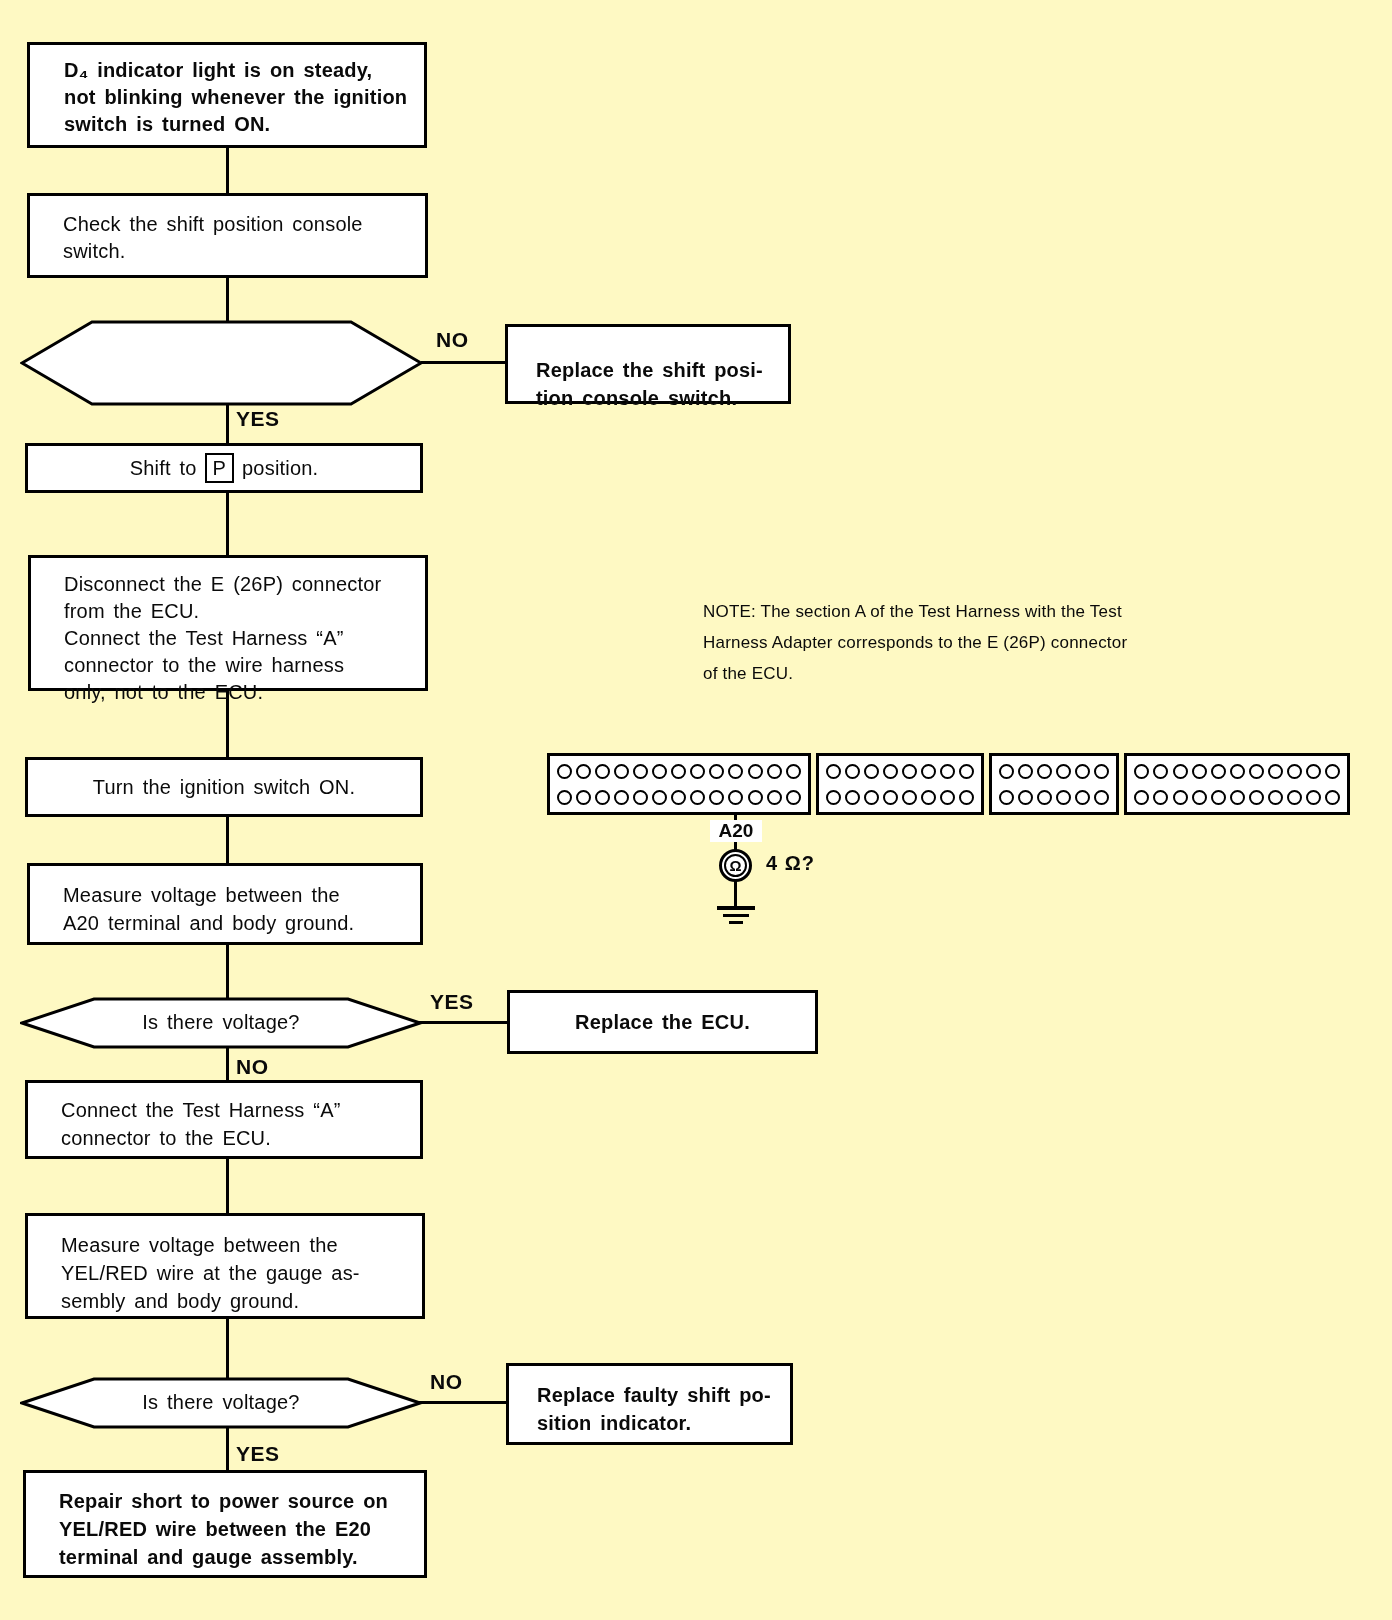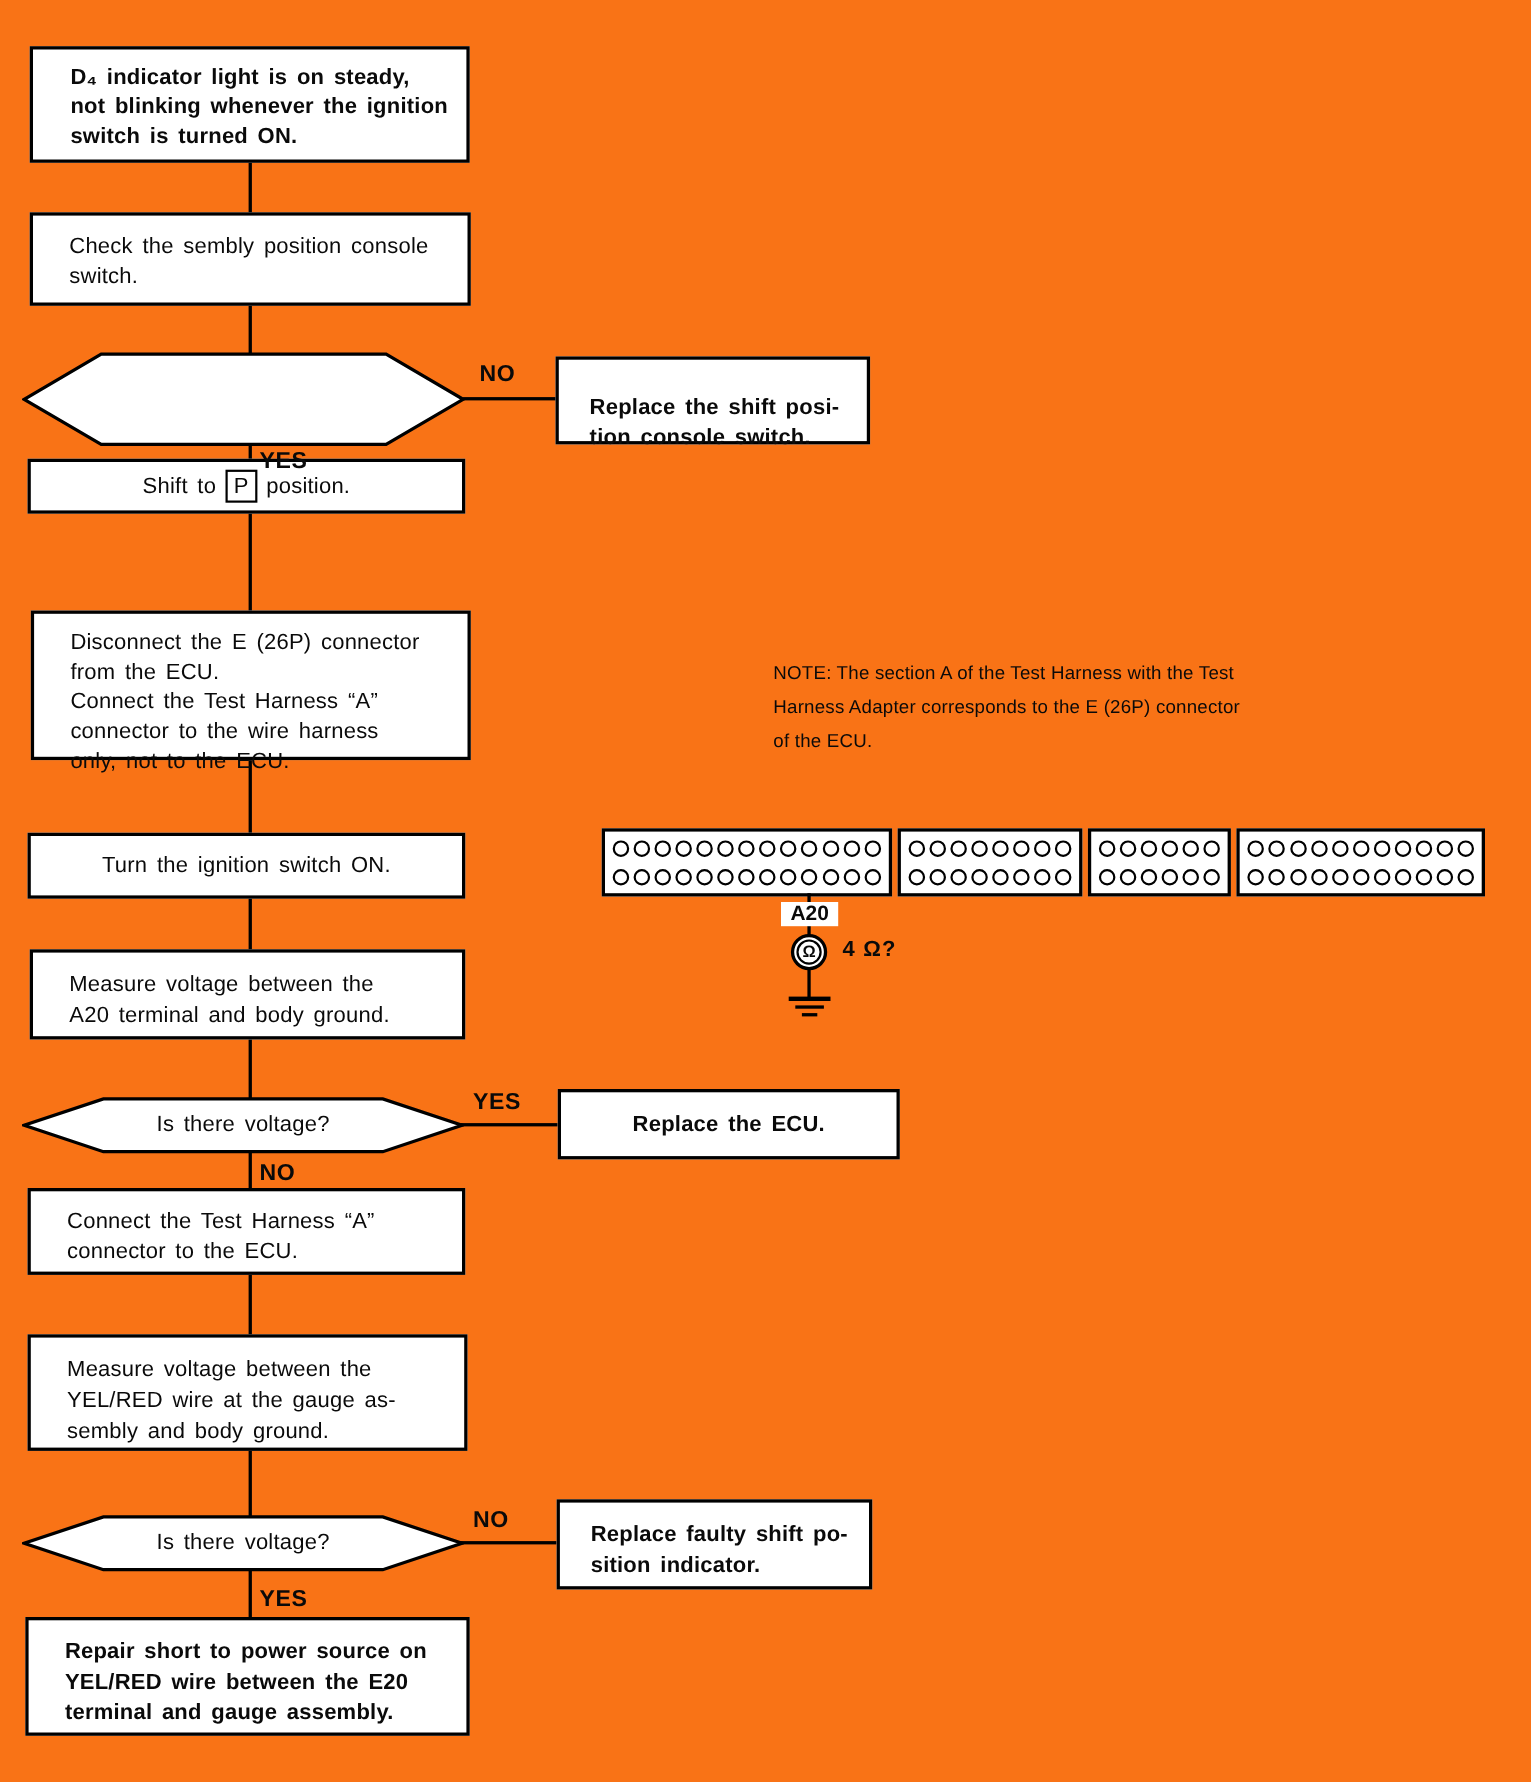--- a/index.html
+++ b/index.html
@@ -1,16 +1,16 @@
 <!DOCTYPE html>
 <html><head>
 <meta charset="utf-8">
 <style>
   html,body{margin:0;padding:0;background:#fff;}
-  #page{position:relative;width:1392px;height:1620px;background:#f97316;overflow:hidden;
+  #page{position:relative;width:1392px;height:1620px;background:#fef9c3;overflow:hidden;
         font-family:"Liberation Sans","DejaVu Sans",sans-serif;color:#0a0a0a;}
   .box{position:absolute;background:#fff;border:3px solid #000;box-sizing:border-box;z-index:2;}
   .txt{white-space:pre-line;font-size:20px;line-height:27px;letter-spacing:.2px;word-spacing:3px;}
   .bold{font-weight:700;}
   .hex{position:absolute;z-index:2;}
   .hex svg{position:absolute;left:0;top:0;}
   .hex .txt{position:absolute;}
   .flow-label{position:absolute;font-weight:700;font-size:21px;z-index:3;letter-spacing:.5px;}
   .vline,.hline{position:absolute;background:#000;z-index:1;}
   .note{position:absolute;font-size:17px;line-height:31px;white-space:pre-line;letter-spacing:.2px;z-index:2;}
@@ -44,39 +44,39 @@
   <div class="hline" style="left:419px;top:1021px;width:88px;height:3px;"></div>
   <div class="hline" style="left:418px;top:1401px;width:88px;height:3px;"></div>
 
   <div class="box" style="left:27px;top:42px;width:400px;height:106px;padding:12px 16px 0 34px;">
     <div class="txt bold">D₄ indicator light is on steady,
 not blinking whenever the ignition
 switch is turned ON.</div>
   </div>
 
   <div class="box" style="left:27px;top:193px;width:401px;height:85px;padding:15px 10px 0 33px;">
-    <div class="txt">Check the sembly position console
+    <div class="txt">Check the shift position console
 switch.</div>
   </div>
 
   <div class="hex" style="left:20px;top:320px;width:403px;height:86px;">
     <svg width="403" height="86" viewBox="0 0 403 86">
       <polygon points="72,2 331,2 401,43 331,84 72,84 2,43" fill="#fff" stroke="#000" stroke-width="3"></polygon>
     </svg>
   </div>
   <div class="flow-label" style="left:436px;top:328px;">NO</div>
 
   <div class="box" style="left:505px;top:324px;width:286px;height:80px;padding:13px 10px 0 28px;">
     <div class="txt bold" style="line-height:28px;margin-top:16px;">Replace the shift posi-
 tion console switch.</div>
   </div>
 
   <div class="flow-label" style="left:236px;top:407px;">YES</div>
 
-  <div class="box center" style="left:25px;top:417px;width:398px;height:50px;">
+  <div class="box center" style="left:25px;top:443px;width:398px;height:50px;">
     <span class="txt">Shift to</span>
     <span class="pbox txt">P</span>
     <span class="txt">position.</span>
   </div>
 
   <div class="box" style="left:28px;top:555px;width:400px;height:136px;padding:13px 8px 0 33px;">
     <div class="txt" style="line-height:27px;">Disconnect the E (26P) connector
 from the ECU.
 Connect the Test Harness “A”
 connector to the wire harness

